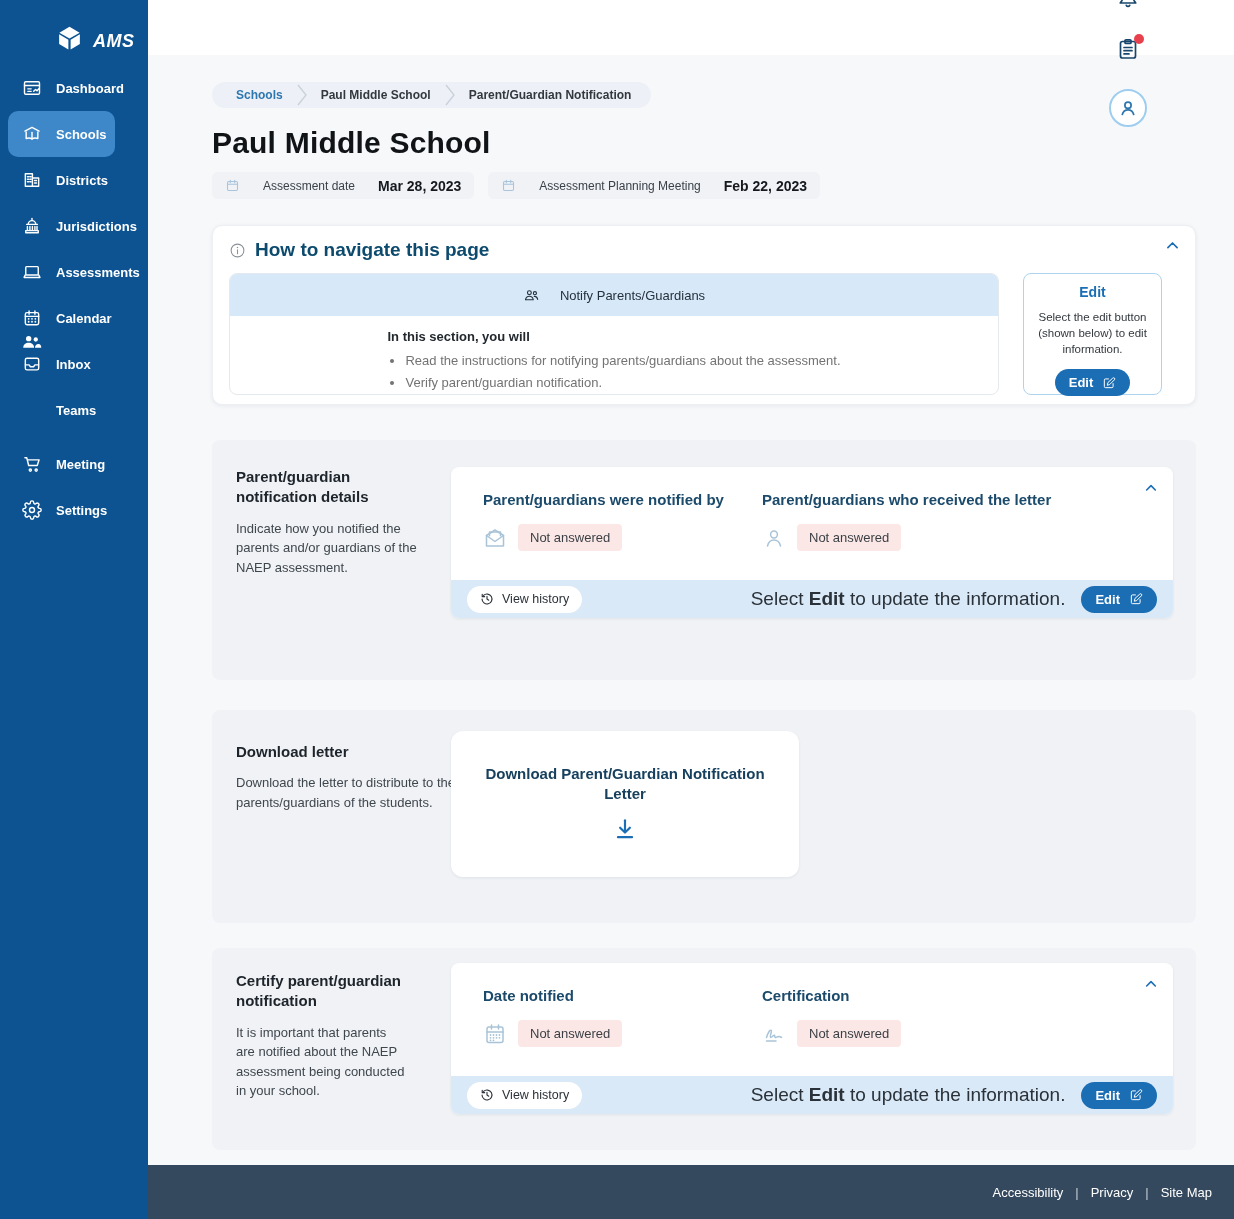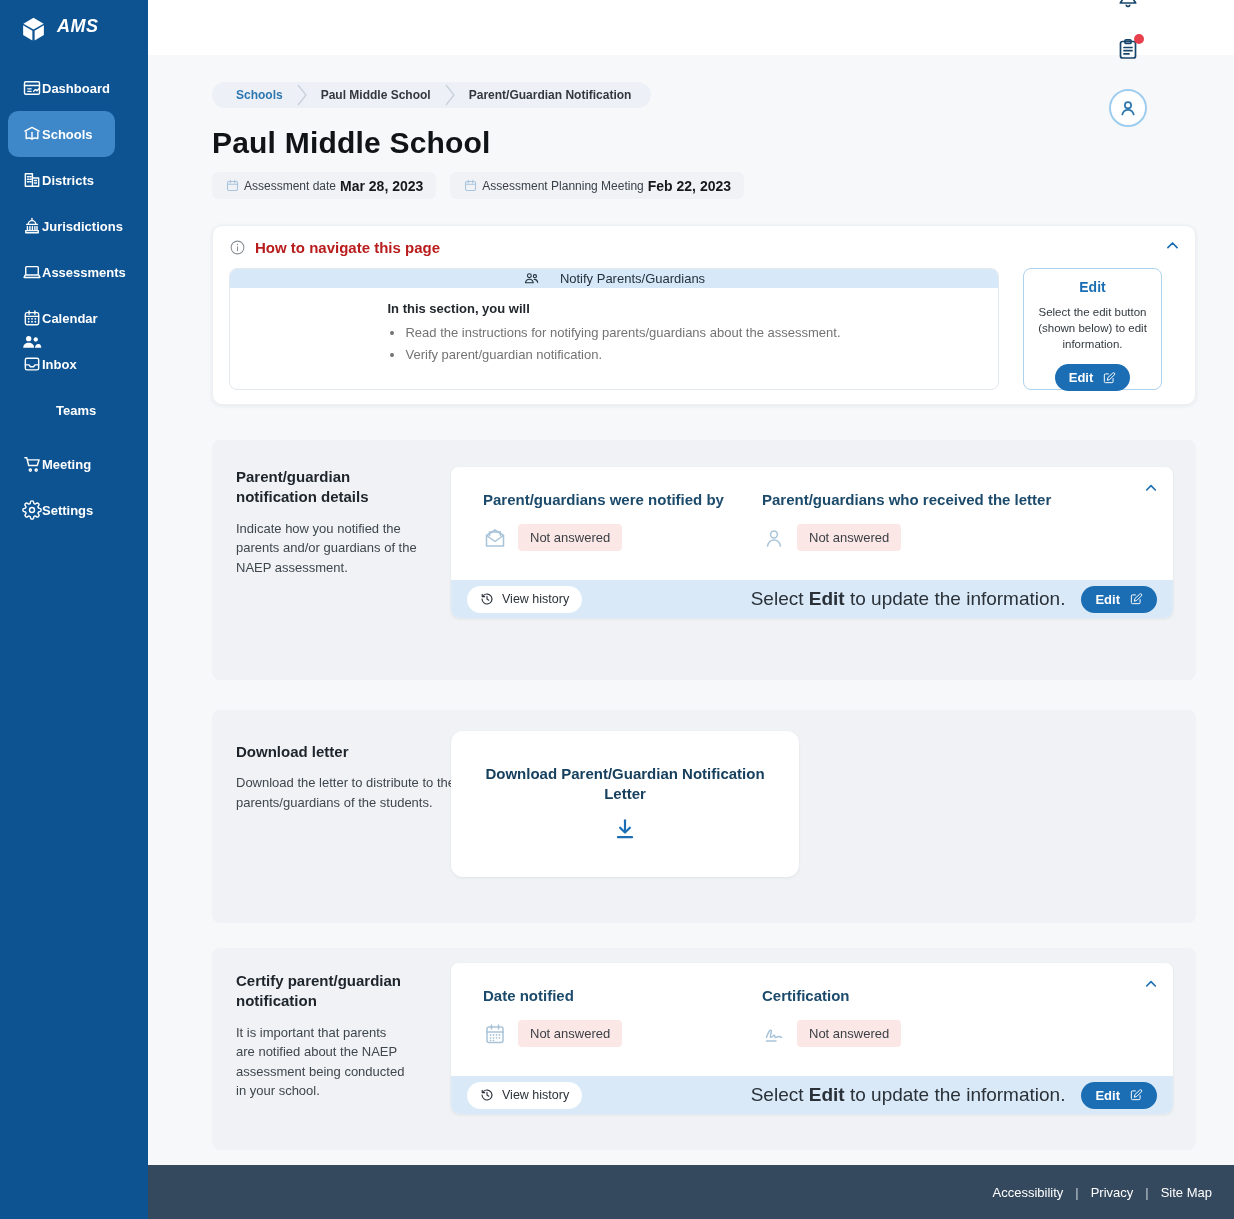--- a/index.html
+++ b/index.html
@@ -7,24 +7,24 @@
   body {
     width:1234px; height:1219px; position:relative; overflow:hidden;
     font-family:"Liberation Sans","DejaVu Sans",sans-serif;
     background:#f7f8fa; color:#22282e;
   }
   .icon svg { display:block; }
   .stroke { fill:none; stroke:currentColor; stroke-width:1.7; stroke-linecap:round; stroke-linejoin:round; }
 
   
   .sidebar { position:absolute; left:0; top:0; bottom:0; width:148px; background:#0d5391; color:#fff; z-index:5; }
-  .logo-row { display:flex; align-items:flex-start; gap:10px; padding:16px 0 0 20px; height:52px; }
+  .logo-row { display:flex; align-items:flex-end; gap:10px; padding:16px 0 0 20px; height:52px;margin-left:36px; }
   .logo-text { font-size:18px; font-weight:700; font-style:italic; letter-spacing:.5px; }
   .nav { margin-top:13px; }
-  .nav-item { display:flex; align-items:center; height:46px; padding-left:22px; font-size:13px; font-weight:600; cursor:pointer; }
+  .nav-item { display:flex; align-items:center; gap:14px; height:46px; padding-left:22px; font-size:13px; font-weight:600; cursor:pointer; }
   .nav-item.active { background:#3e88c9; border-radius:10px; margin:0 33px 0 8px; padding-left:14px; height:46px; }
   .nav-item .icon { width:20px; color:#fff; flex:0 0 20px; }
   .nav-item.textonly { padding-left:56px; }
   .nav-spacer { height:8px; }
   .stray-people { position:absolute; left:22px; top:335px; width:20px; color:#fff; }
 
   
   .topbar { position:absolute; left:148px; top:0; right:0; height:55px; background:#fff; display:flex; align-items:center; padding-right:34px; z-index:4; }
   .searchbox { margin-left:148px; width:236px; height:31px; background:#f0f2f5; border-bottom:3px solid #1b6eb4; border-radius:2px; display:flex; align-items:center; padding:0 10px 0 12px; }
   .searchbox input { flex:1; border:none; outline:none; background:transparent; font-size:13px; color:#333; font-family:inherit; }
@@ -41,34 +41,34 @@
   .content { position:absolute; left:148px; top:55px; right:0; bottom:54px; background:#f7f8fa; padding:0 38px 0 64px; }
 
   .breadcrumb { margin-top:27px; display:inline-flex; align-items:center; background:#edf1f7; border-radius:14px; padding:4px 20px 4px 24px; height:26px; gap:12px; }
   .crumb { font-size:12px; font-weight:700; color:#32383e; }
   .crumb.link { color:#2e77ae; cursor:pointer; font-weight:600; }
   .crumb-sep { color:#c9d1da; width:14px; }
 
   .page-title { margin-top:18px; font-size:30px; font-weight:700; color:#101417; letter-spacing:.2px; }
 
   .date-row { margin-top:12px; display:flex; gap:14px; }
-  .date-pill { display:flex; align-items:center; gap:4px; background:#f0f2f6; border-radius:6px; height:27px; padding:0 13px; }
+  .date-pill { display:flex; align-items:center; gap:23px; background:#f0f2f6; border-radius:6px; height:27px; padding:0 13px; }
   .date-pill .icon { width:15px; color:#a9c4dd; }
   .date-label { font-size:12px; color:#3a4149; }
   .date-value { font-size:14px; font-weight:700; color:#15191d; }
 
   
   .howto { position:relative; margin-top:26px; background:#fff; border:1px solid #edf0f3; border-radius:10px; box-shadow:0 1px 4px rgba(20,40,60,.08); padding:13px 16px 16px 16px; height:180px; }
   .howto-title-row { display:flex; align-items:center; gap:9px; }
   .info-glyph { width:17px; color:#8a9196; }
-  .howto-title { font-size:15px; font-weight:700; color:#b91c1c; }
+  .howto-title { font-size:19px; font-weight:700; color:#0c4a6e; }
   .howto-collapse { position:absolute; top:11px; right:14px; width:17px; color:#1b6eb4; background:none; border:none; padding:0; cursor:pointer; }
   .howto-flex { display:flex; margin-top:12px; }
   .notify-box { width:770px; border:1px solid #e4e9ee; border-radius:8px; overflow:hidden; height:122px; background:#fff; }
-  .notify-head { height:19px; background:#d7e9f8; display:flex; align-items:center; justify-content:center; gap:20px; font-size:13px; color:#25313c; }
+  .notify-head { height:42px; background:#d7e9f8; display:flex; align-items:center; justify-content:center; gap:20px; font-size:13px; color:#25313c; }
   .notify-head .icon { width:17px; color:#25313c; }
   .notify-body { display:flex; flex-direction:column; align-items:center; padding-top:13px; }
   .notify-inner { text-align:left; }
   .notify-intro { font-size:13px; font-weight:700; color:#22282e; }
   .notify-inner ul { margin:9px 0 0 0; padding-left:18px; }
   .notify-inner li { font-size:13px; color:#737373; margin-bottom:7px; }
   .edit-card { width:139px; margin-left:24px; border:1px solid #aed3ee; border-radius:8px; height:122px; padding:10px 8px; text-align:center; background:#fff; }
   .edit-card-title { font-size:14px; font-weight:600; color:#1b6eb4; }
   .edit-card-text { margin-top:9px; font-size:11.5px; line-height:1.4; color:#33393f; }
   .editbtn { margin-top:12px; display:inline-flex; align-items:center; gap:9px; background:#1b6eb4; color:#fff; border:none; border-radius:15px; height:27px; padding:0 14px; font-size:13px; font-weight:700; font-family:inherit; cursor:pointer; }

